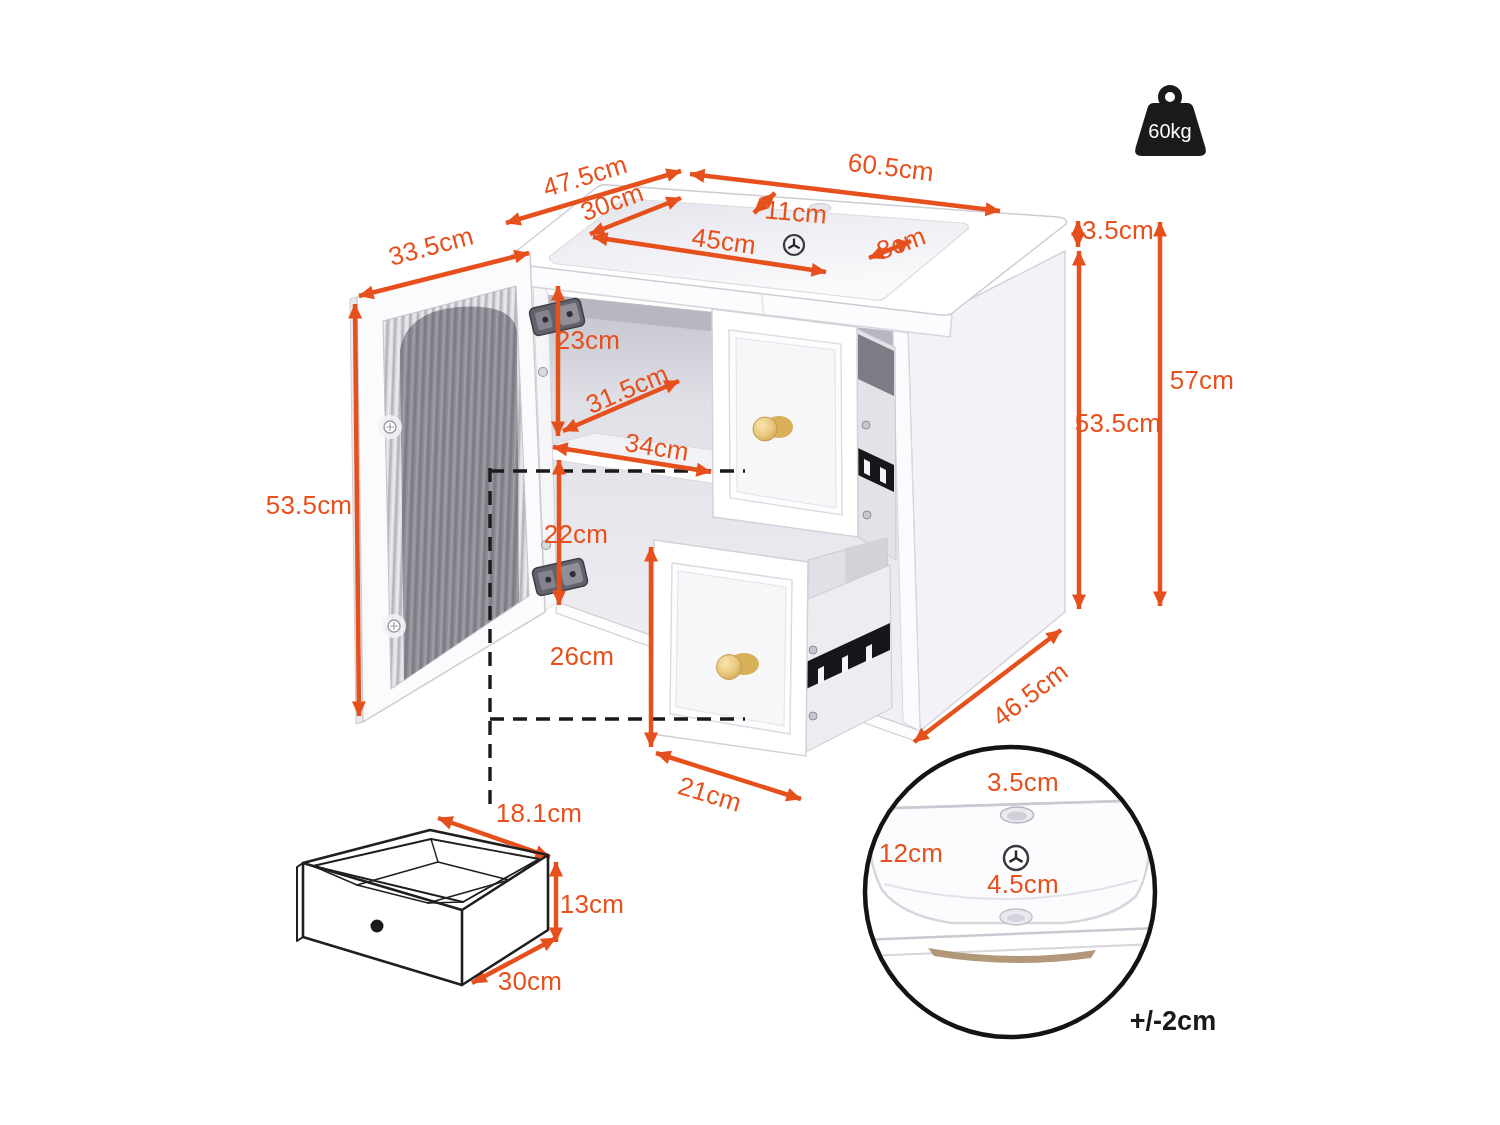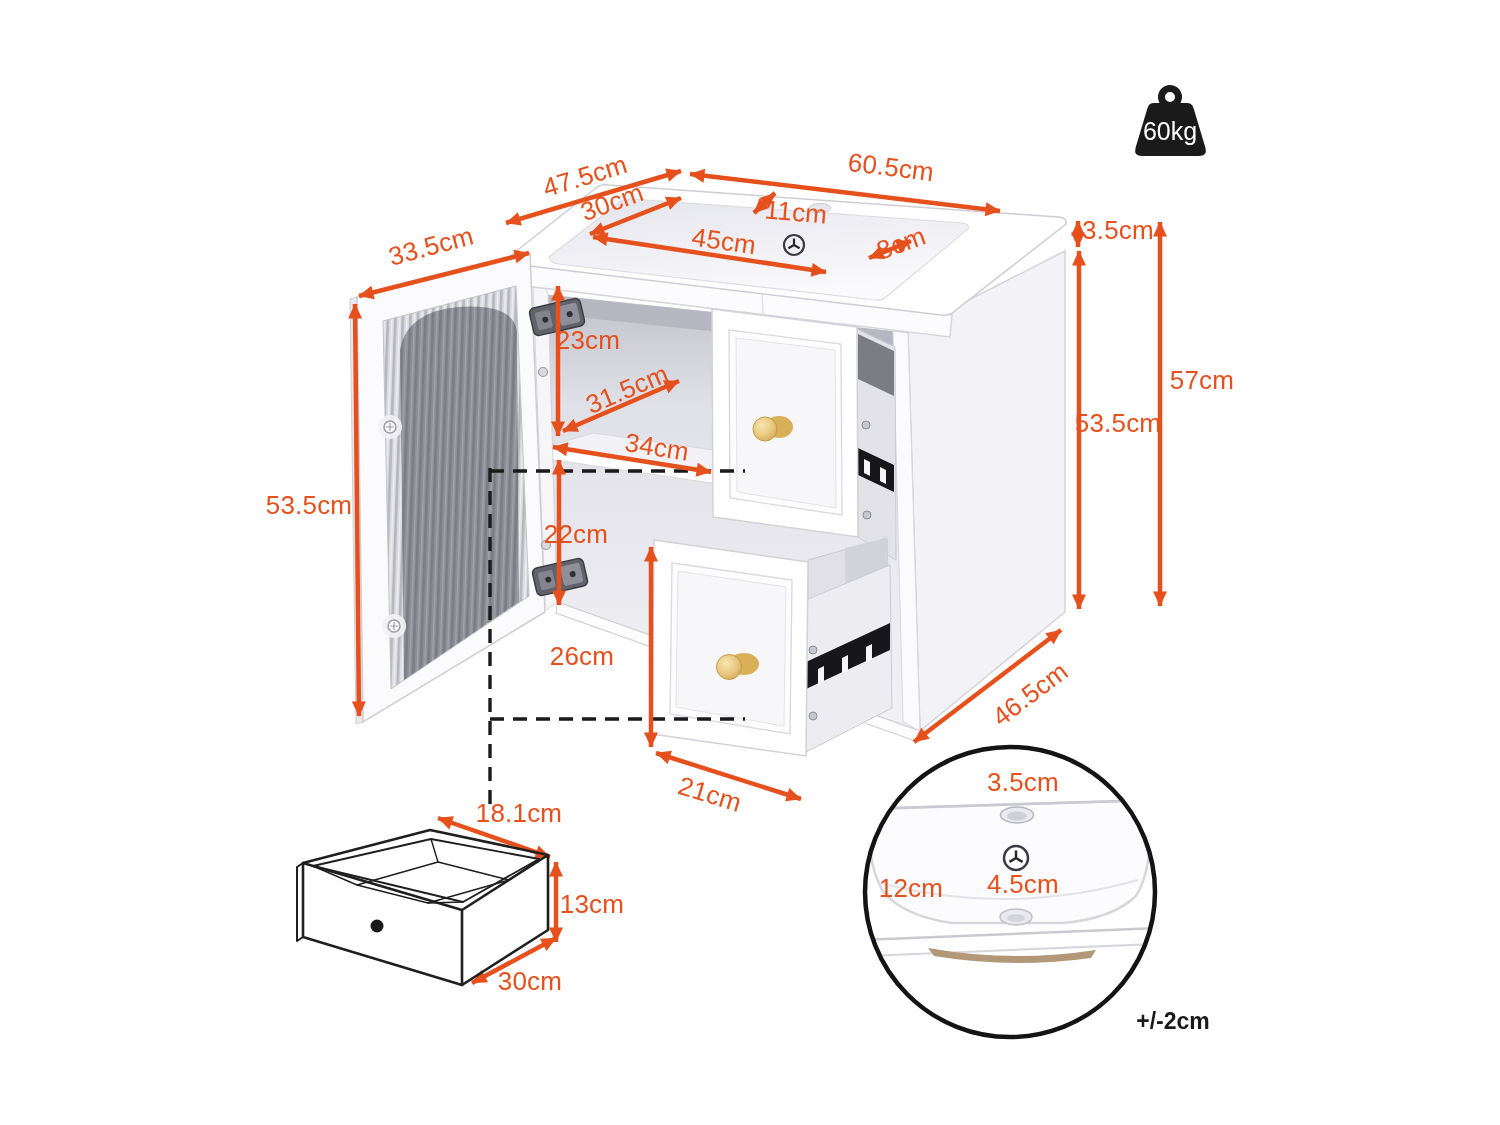--- a/index.html
+++ b/index.html
@@ -11,26 +11,26 @@
   .stage svg { position:absolute; left:0; top:0; }
   .dim {
     position:absolute; left:0; top:0;
     transform:translate(-50%,-50%) rotate(var(--r,0deg));
     color:var(--accent); font-size:26px; line-height:1; font-weight:400;
     white-space:nowrap; letter-spacing:.2px;
   }
   .tol {
     position:absolute; left:0; top:0;
     transform:translate(-50%,-50%);
-    color:var(--ink); font-size:23px; font-weight:700; white-space:nowrap;
+    color:var(--ink); font-size:27px; font-weight:700; white-space:nowrap;
   }
   .weight-label {
     position:absolute; left:0; top:0;
     transform:translate(-50%,-50%);
-    color:#ffffff; font-size:25px; font-weight:500; white-space:nowrap;
+    color:#ffffff; font-size:20px; font-weight:500; white-space:nowrap;
   }
   .dim-line { stroke:var(--accent); stroke-width:4.5; fill:none;
               marker-start:url(#ah); marker-end:url(#ah); }
   .dash { stroke:var(--ink); stroke-width:3.4; stroke-dasharray:14 9; fill:none; }
   .wire { stroke:#1F1F1F; fill:none; stroke-linejoin:round; stroke-linecap:round; }
 </style>
 </head>
 <body>
 
 <div class="stage">
@@ -253,23 +253,23 @@
 <div class="dim" style="left:1202px;top:380px">57cm</div>
 <div class="dim" style="left:1030px;top:694px;--r:-37deg">46.5cm</div>
 <div class="dim" style="left:431px;top:246px;--r:-15deg">33.5cm</div>
 <div class="dim" style="left:309px;top:505px">53.5cm</div>
 <div class="dim" style="left:588px;top:340px">23cm</div>
 <div class="dim" style="left:627px;top:389px;--r:-23deg">31.5cm</div>
 <div class="dim" style="left:657px;top:447px;--r:9deg">34cm</div>
 <div class="dim" style="left:576px;top:534px">22cm</div>
 <div class="dim" style="left:582px;top:656px">26cm</div>
 <div class="dim" style="left:710px;top:794px;--r:17deg">21cm</div>
-<div class="dim" style="left:519px;top:813px">18.1cm</div>
+<div class="dim" style="left:539px;top:813px">18.1cm</div>
 <div class="dim" style="left:592px;top:904px">13cm</div>
 <div class="dim" style="left:530px;top:981px">30cm</div>
 <div class="dim" style="left:1023px;top:782px">3.5cm</div>
-<div class="dim" style="left:911px;top:888px">12cm</div>
+<div class="dim" style="left:911px;top:853px">12cm</div>
 <div class="dim" style="left:1023px;top:884px">4.5cm</div>
 
 <div class="tol" style="left:1173px;top:1021px">+/-2cm</div>
 <div class="weight-label" style="left:1170px;top:131px">60kg</div>
 
 </div>
 
 </body></html>

